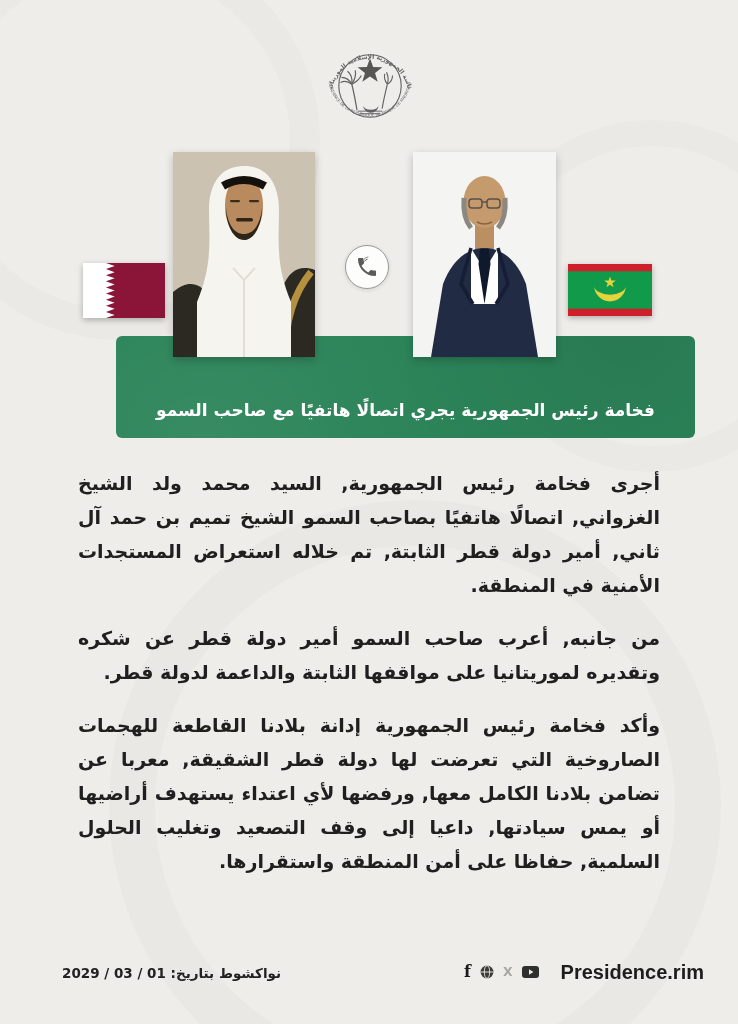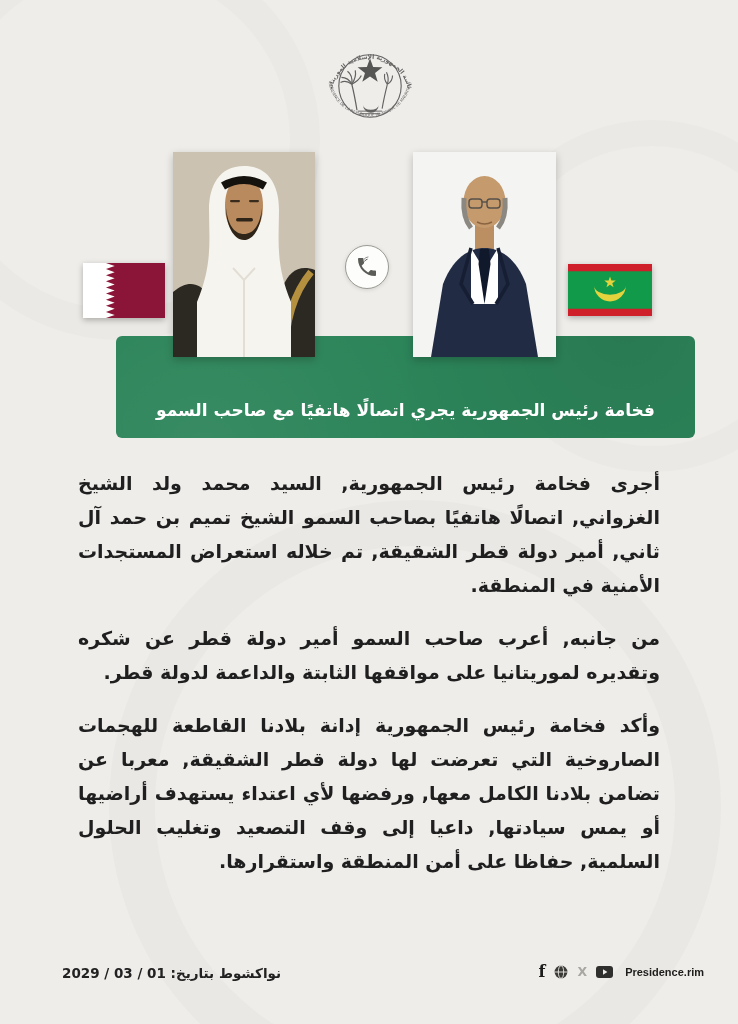--- a/index.html
+++ b/index.html
@@ -58,21 +58,21 @@
   .dateline{
     position:absolute;left:62px;top:965px;direction:rtl;
     color:#222;font-size:13.5px;font-weight:700;
   }
   .social{
     position:absolute;right:34px;top:962px;direction:ltr;
     display:flex;align-items:center;gap:9px;height:20px;
   }
   .fb-glyph{font-size:16px;font-weight:800;color:#1d1d1b;line-height:16px;font-family:"DejaVu Serif","Liberation Serif",serif;}
   .x-glyph{font-size:12.5px;font-weight:800;color:#a8a8a2;line-height:16px;}
-  .handle{font-size:11px;font-weight:700;color:#1d1d1b;margin-left:3px;font-family:"Liberation Sans","DejaVu Sans",sans-serif;}
+  .handle{font-size:20px;font-weight:700;color:#1d1d1b;margin-left:13px;font-family:"Liberation Sans","DejaVu Sans",sans-serif;}
 </style>
 </head>
 <body>
 
 <div class="page">
 
   <div class="wm wm1"></div>
   <div class="wm wm2"></div>
   <div class="wm wm3"></div>
 
@@ -171,21 +171,21 @@
       <path d="M9.5,6.5 A4,4 0 0 1 12.5,4.2" stroke="#5b5b57" stroke-width="1" fill="none"></path>
       <path d="M9,4.4 A6,6 0 0 1 13.4,1.9" stroke="#5b5b57" stroke-width="1" fill="none" opacity="0.7"></path>
     </svg>
   </div>
 
   <div class="banner">
     <div class="line">فخامة رئيس الجمهورية يجري اتصالًا هاتفيًا مع صاحب السمو</div>
   </div>
 
   <div class="article">
-    <p>أجرى فخامة رئيس الجمهورية, السيد محمد ولد الشيخ الغزواني, اتصالًا هاتفيًا بصاحب السمو الشيخ تميم بن حمد آل ثاني, أمير دولة قطر الشقيقة, تم خلاله استعراض المستجدات الأمنية في المنطقة.</p>
+    <p>أجرى فخامة رئيس الجمهورية, السيد محمد ولد الشيخ الغزواني, اتصالًا هاتفيًا بصاحب السمو الشيخ تميم بن حمد آل ثاني, أمير دولة قطر الثابتة, تم خلاله استعراض المستجدات الأمنية في المنطقة.</p>
     <p>من جانبه, أعرب صاحب السمو أمير دولة قطر عن شكره وتقديره لموريتانيا على مواقفها الثابتة والداعمة لدولة قطر.</p>
     <p>وأكد فخامة رئيس الجمهورية إدانة بلادنا القاطعة للهجمات الصاروخية التي تعرضت لها دولة قطر الشقيقة, معربا عن تضامن بلادنا الكامل معها, ورفضها لأي اعتداء يستهدف أراضيها أو يمس سيادتها, داعيا إلى وقف التصعيد وتغليب الحلول السلمية, حفاظا على أمن المنطقة واستقرارها.</p>
   </div>
 
   <div class="dateline">نواكشوط بتاريخ: 01 / 03 / 2029</div>
 
   <div class="social">
     <span class="fb-glyph">f</span>
     <svg width="14" height="14" viewBox="0 0 14 14">
       <circle cx="7" cy="7" r="6.4" fill="#3a3a37"></circle>

